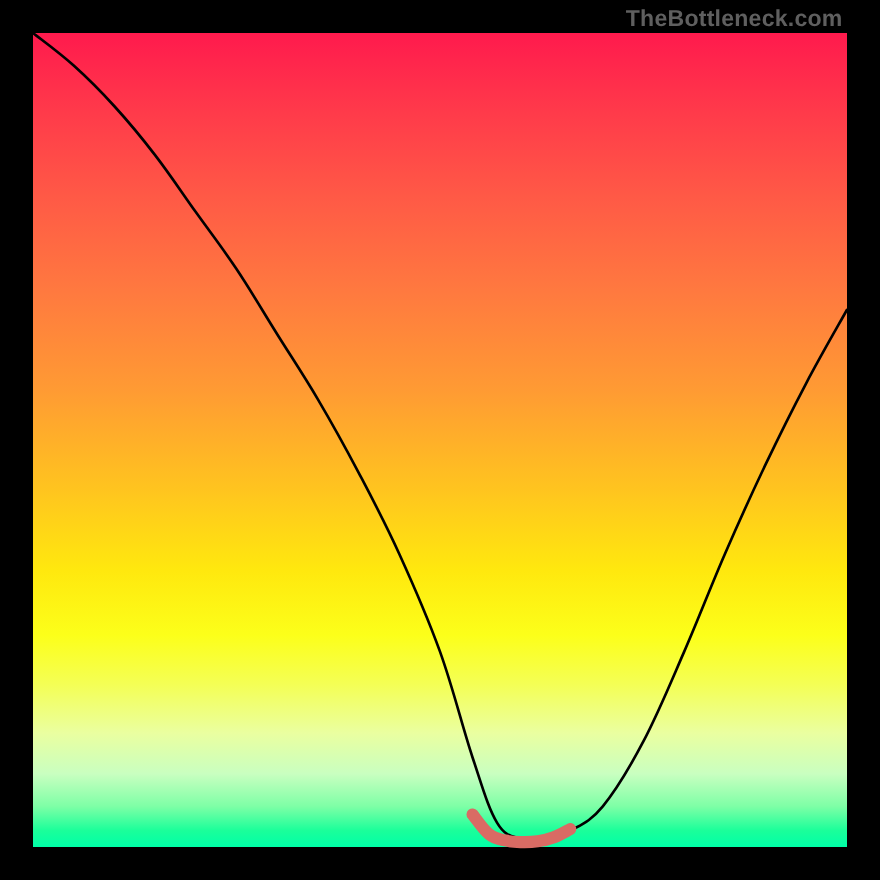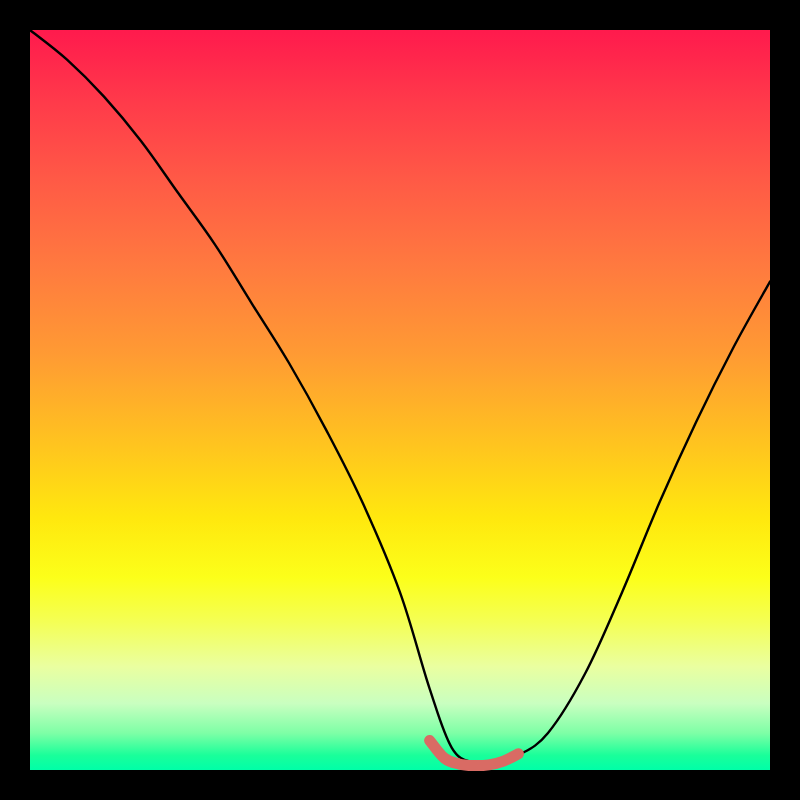--- a/index.html
+++ b/index.html
@@ -57,20 +57,21 @@
     top: 0;
     width: 740px;
     height: 740px;
     overflow: visible;
   }
 </style>
 </head>
 <body>
 
 <div class="frame">
+  <div class="watermark">TheBottleneck.com</div>
 
   <div class="plot">
     <svg class="curve" viewBox="0 0 740 740" preserveAspectRatio="none">
       <path id="main-curve" fill="none" stroke="#000000" stroke-width="2.4" stroke-linecap="round" stroke-linejoin="round" d="M 0 0 C 6.66 5.328000000000004, 23.68 17.61200000000002, 37 29.600000000000023 C 50.32 41.58800000000002, 60.68 51.94800000000003, 74 66.60000000000002 C 87.32 81.25200000000002, 97.68 93.68400000000001, 111 111 C 124.32 128.31599999999997, 134.68 144.15199999999996, 148 162.79999999999995 C 161.32 181.44799999999995, 171.68 194.62, 185 214.60000000000002 C 198.32 234.58000000000004, 208.68 252.48800000000003, 222 273.8 C 235.32 295.11199999999997, 245.68 310.35599999999994, 259 332.99999999999994 C 272.32 355.64399999999995, 282.68 374.292, 296 399.59999999999997 C 309.32 424.90799999999996, 319.68 444.29600000000005, 333 473.6 C 346.32 502.904, 358.012 529.1, 370 562.4 C 381.988 595.6999999999999, 390.276 630.628, 399.6 658.6 C 408.92400000000004 686.572, 413.80799999999994 704.4799999999999, 421.79999999999995 717.8 C 429.792 731.12, 436.008 729.936, 444 732.6 C 451.992 735.264, 458.20799999999997 733.932, 466.2 732.6 C 474.192 731.268, 479.076 730.528, 488.40000000000003 725.2 C 497.72400000000005 719.8720000000001, 506.012 717.652, 518 703 C 529.9879999999999 688.348, 541.68 669.108, 555 643.8 C 568.32 618.492, 578.68 593.036, 592 562.4 C 605.32 531.764, 615.68 504.236, 629 473.6 C 642.32 442.96400000000006, 652.68 420.172, 666 392.20000000000005 C 679.32 364.22800000000007, 689.68 343.50800000000004, 703 318.20000000000005 C 716.32 292.89200000000005, 733.34 263.58799999999997, 740 251.59999999999997"></path>
       <path id="band-curve" fill="none" stroke="#d96b64" stroke-width="11" stroke-linecap="round" stroke-linejoin="round" d="M 399.6 710.4 C 402.264 713.5968, 409.07200000000006 723.8976, 414.40000000000003 728.16 C 419.728 732.4223999999999, 423.872 732.748, 429.2 734.08 C 434.52799999999996 735.412, 438.67199999999997 735.4268, 444 735.56 C 449.32800000000003 735.6931999999999, 453.472 735.6192000000001, 458.8 734.82 C 464.12800000000004 734.0208, 468.272 733.118, 473.6 731.12 C 478.92800000000005 729.122, 485.73600000000005 725.052, 488.40000000000003 723.72"></path>
     </svg>
   </div>
 </div>
 
 </body></html>

